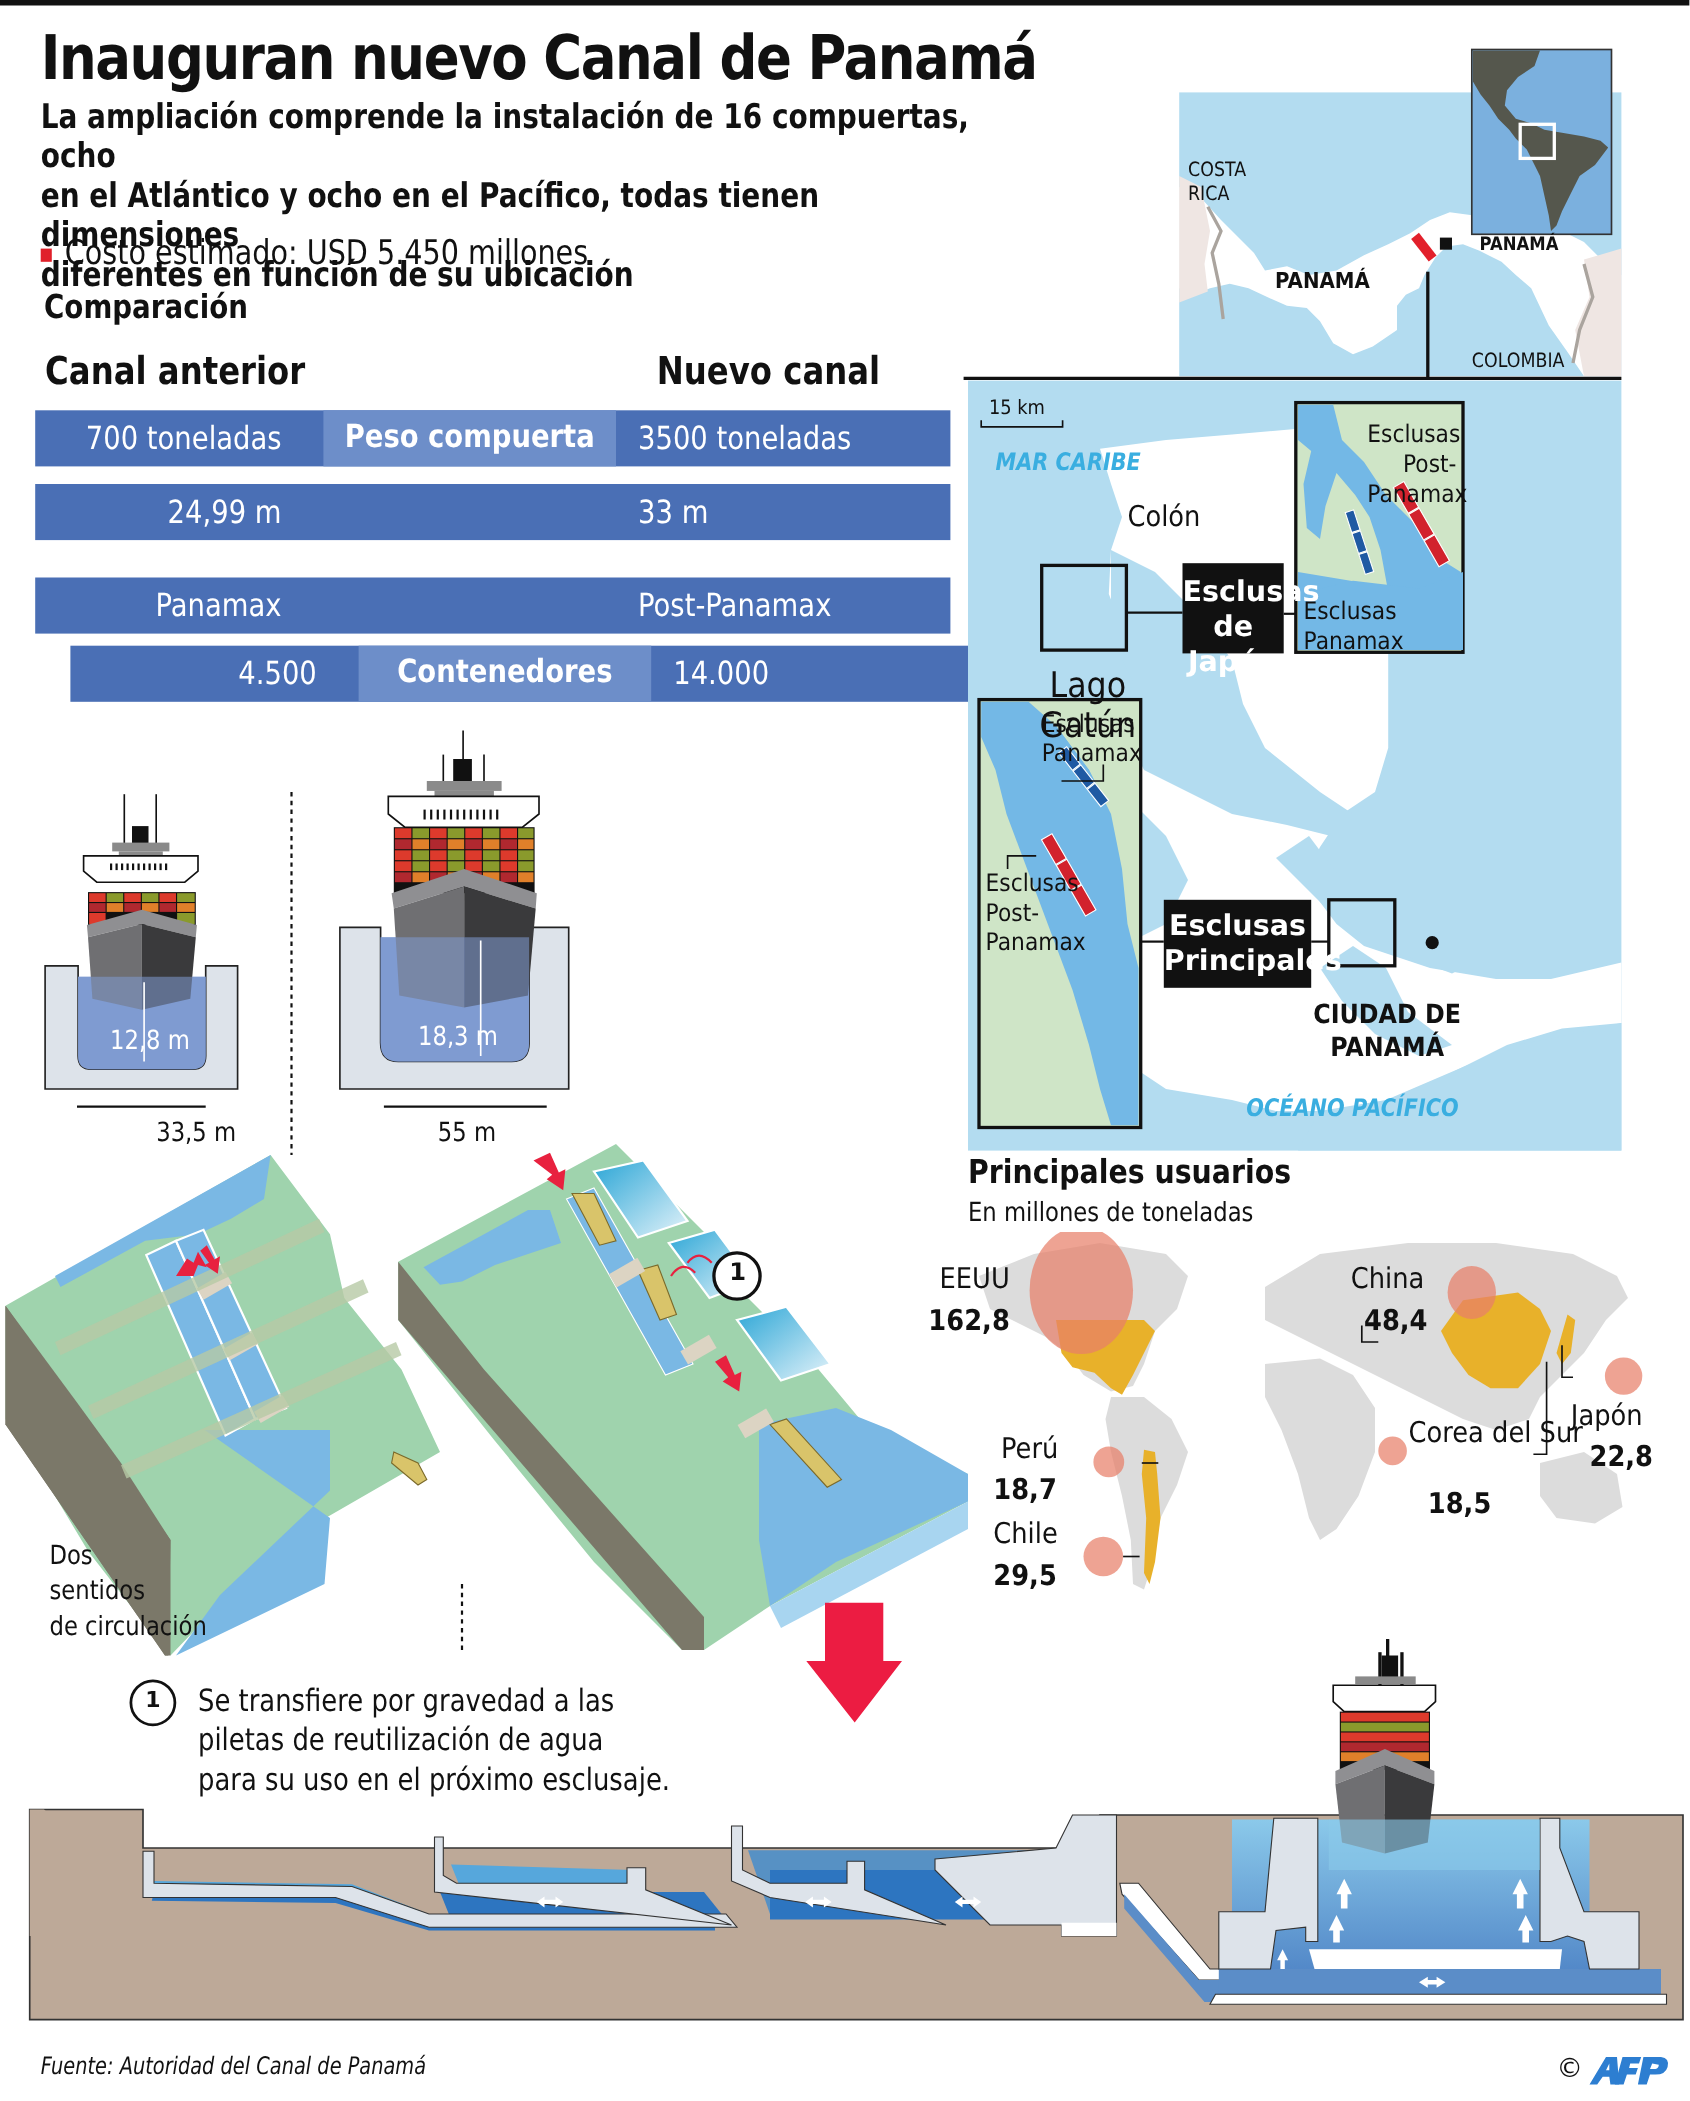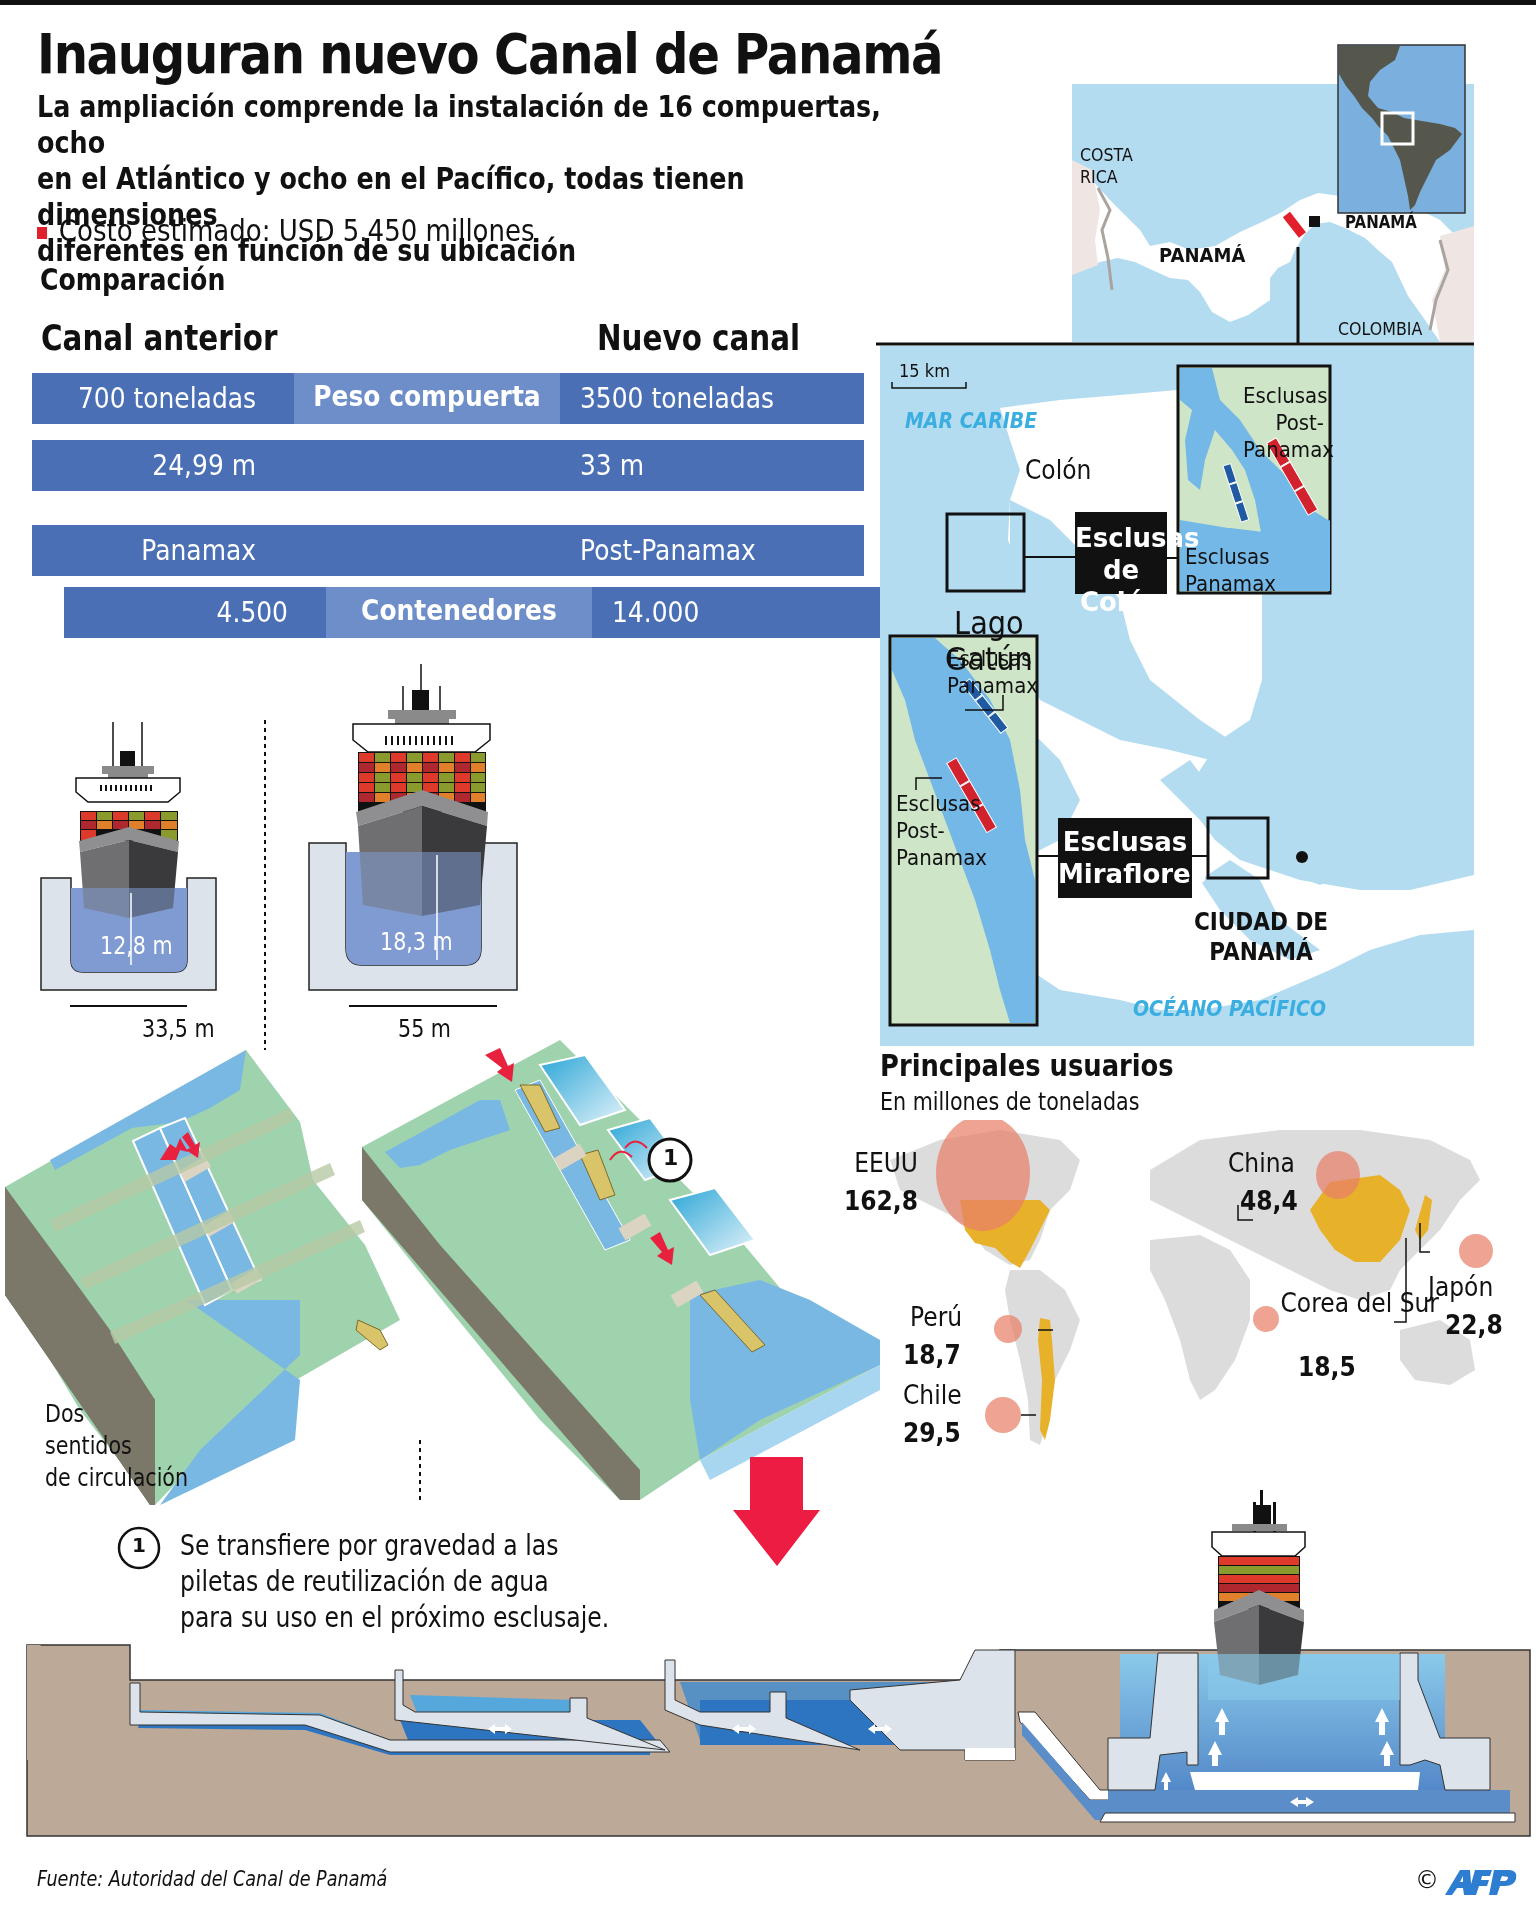--- a/index.html
+++ b/index.html
@@ -440,25 +440,25 @@
 
 <div class="lbl" style="left:899px;top:360px;font-size:18px;transform:scaleX(0.9);">15 km</div>
 <div class="lbl" style="left:905px;top:408px;font-size:22px;font-weight:bold;font-style:italic;color:#3aaee0;transform:scaleX(0.86);">MAR CARIBE</div>
 <div class="lbl" style="left:1025px;top:455px;font-size:26px;transform:scaleX(0.9);">Colón</div>
 <div class="lbl" style="left:945px;top:605px;font-size:32px;line-height:36px;text-align:center;transform:scaleX(0.9);">
   <div>Lago</div>
   <div>Gatún</div>
 </div>
 <div class="blackbox" style="left:1075px;top:512px;width:92px;height:82px;font-size:26px;line-height:32px;padding-top:10px;box-sizing:border-box;">
   <div>Esclusas</div>
-  <div>de Colón</div>
+  <div>de Japón</div>
 </div>
 <div class="blackbox" style="left:1058px;top:818px;width:134px;height:80px;font-size:26px;line-height:32px;padding-top:8px;box-sizing:border-box;">
   <div>Esclusas</div>
-  <div>Miraflores</div>
+  <div>Principales</div>
 </div>
 <div class="lbl" style="left:1234px;top:382px;font-size:22px;line-height:27px;text-align:right;width:90px;transform:scaleX(0.9);transform-origin:right top;">
   <div>Esclusas</div>
   <div>Post-</div>
   <div>Panamax</div>
 </div>
 <div class="lbl" style="left:1185px;top:543px;font-size:22px;line-height:27px;transform:scaleX(0.9);">
   <div>Esclusas</div>
   <div>Panamax</div>
 </div>

